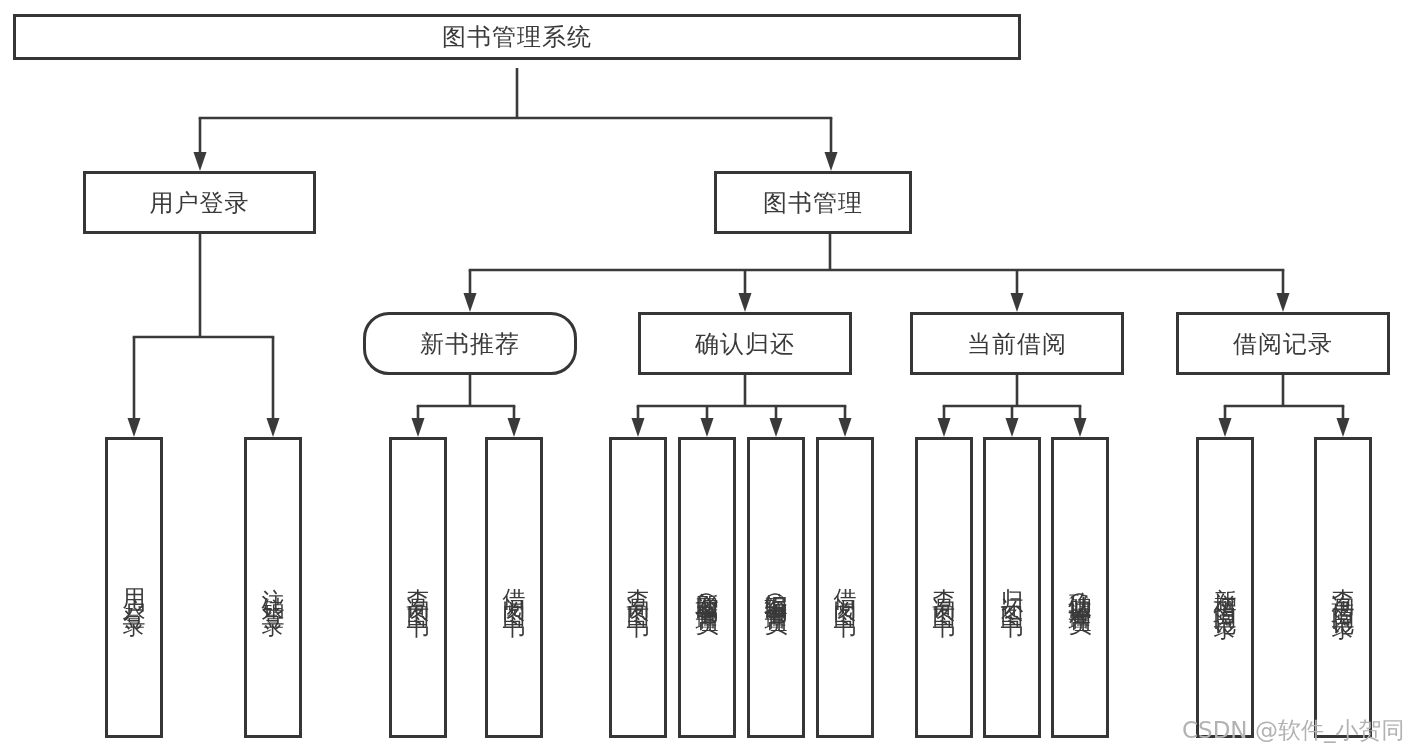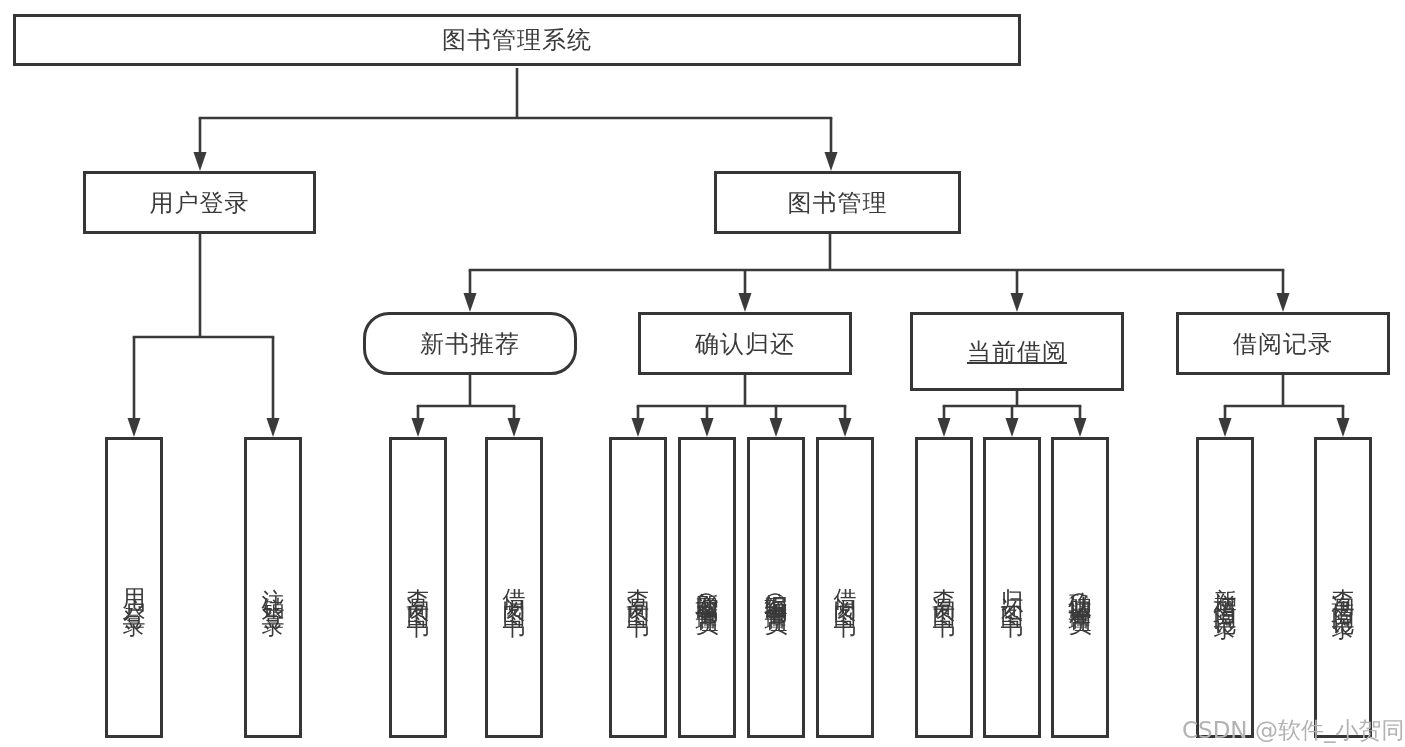--- a/index.html
+++ b/index.html
@@ -113,38 +113,38 @@
       <polygon points="1073.5,418 1086.5,418 1080,437"></polygon>
 
     <line x1="1283" y1="375" x2="1283" y2="407"></line>
     <line x1="1223.7" y1="406" x2="1344.3" y2="406"></line>
     <line x1="1225" y1="406" x2="1225" y2="424"></line>
       <polygon points="1218.5,418 1231.5,418 1225,437"></polygon>
     <line x1="1343" y1="406" x2="1343" y2="424"></line>
       <polygon points="1336.5,418 1349.5,418 1343,437"></polygon>
   </svg>
 
-  <div class="node hnode" style="left:13px; top:14px; width:1008px; height:52px;">
+  <div class="node hnode" style="left:13px; top:14px; width:1008px; height:46px;">
     <span>图书管理系统</span>
   </div>
 
   <div class="node hnode" style="left:83px; top:171px; width:233px; height:63px;">
     <span>用户登录</span>
   </div>
-  <div class="node hnode" style="left:714px; top:171px; width:247px; height:63px;">
+  <div class="node hnode" style="left:714px; top:171px; width:198px; height:63px;">
     <span>图书管理</span>
   </div>
 
   <div class="node hnode" style="left:363px; top:312px; width:214px; height:63px;border-radius:26px;">
     <span>新书推荐</span>
   </div>
   <div class="node hnode" style="left:638px; top:312px; width:214px; height:63px;">
     <span>确认归还</span>
   </div>
-  <div class="node hnode" style="left:910px; top:312px; width:214px; height:79px;text-decoration:underline;">
+  <div class="node hnode" style="left:910px; top:312px; width:214px; height:63px;">
     <span>当前借阅</span>
   </div>
   <div class="node hnode" style="left:1176px; top:312px; width:214px; height:63px;">
     <span>借阅记录</span>
   </div>
 
   <div class="node leaf ls-wide" style="left:105px; top:437px;">
     <span>用户登录</span>
   </div>
   <div class="node leaf ls-wide" style="left:244px; top:437px;">

